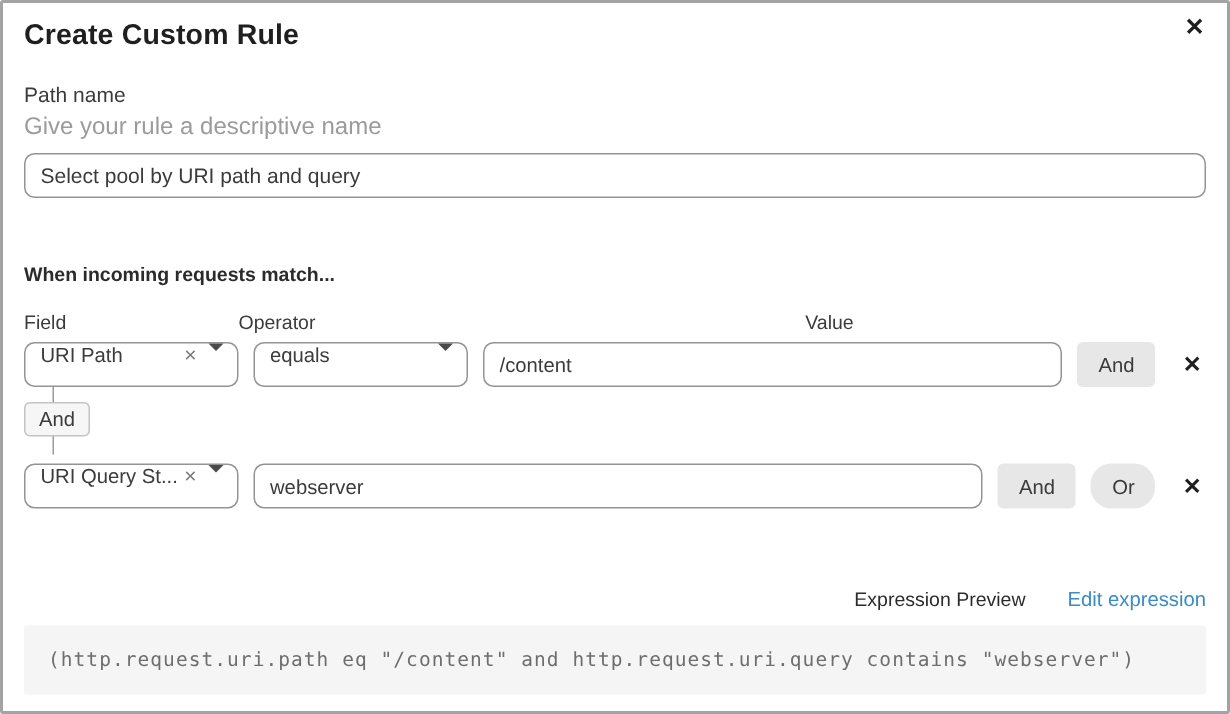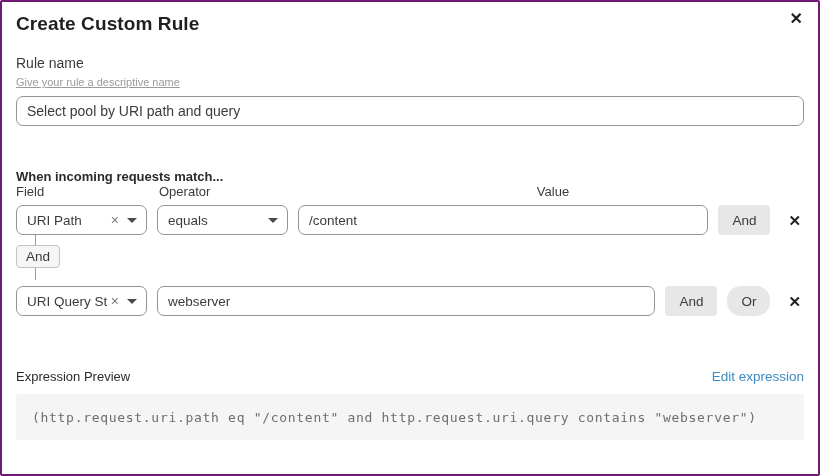--- a/index.html
+++ b/index.html
@@ -3,60 +3,60 @@
 <meta charset="utf-8">
 <style>
   * { margin:0; padding:0; box-sizing:border-box; }
   html,body { background:#fff; }
   body { font-family:"Liberation Sans", sans-serif; width:820px; height:476px; }
 
   .dialog {
     position:relative;
     width:820px; height:476px;
     background:#fff;
-    border:2px solid #701a75;
+    border:2px solid #a3a3a3;
     border-radius:2px;
     padding:10px 14px 0 14px;
   }
 
   .dialog-title {
     font-size:19px; font-weight:700; color:#1f1f1f;
     letter-spacing:0.1px; line-height:24px;
   }
   .dialog-close {
     position:absolute; top:7px; right:15px;
     font-size:16px; font-weight:700; color:#1f1f1f;
     cursor:pointer; line-height:20px;
   }
 
   .field-label { margin-top:19px; font-size:14px; color:#3b3b3b; }
-  .field-hint  { margin-top:5px;  font-size:11px; color:#9b9b9b;text-decoration:underline; }
+  .field-hint  { margin-top:5px;  font-size:16px; color:#9b9b9b; }
 
   .text-input {
     display:block; width:100%; height:30px;
     border:1px solid #949494; border-radius:7px;
     padding:0 10px; font-size:14px; color:#3b3b3b;
     font-family:"Liberation Sans", sans-serif;
     background:#fff; outline:none;
   }
   .name-input { margin-top:8px; }
 
   .match-heading { margin-top:43px; font-size:13px; font-weight:700; color:#2b2b2b; }
 
-  .col-labels { display:flex; font-size:13px; color:#3b3b3b; }
+  .col-labels { display:flex; margin-top:17px; font-size:13px; color:#3b3b3b; }
   .col-field    { width:143px; }
   .col-operator { width:143px; }
   .col-value    { flex:1;text-align:center; }
 
   .builder-row { display:flex; align-items:center; margin-top:6px; height:30px; }
 
   .select-box {
-    width:131px; height:30px; margin-right:10px;
+    width:143px; height:30px; margin-right:10px;
     border:1px solid #949494; border-radius:7px;
-    background:#fff; display:flex; align-items:center;
+    background:#fff; display:flex; align-items:flex-start;
     padding:0 9px 0 10px; font-size:13.5px; color:#3b3b3b;
     cursor:pointer;
   }
   .select-label { flex:1; white-space:nowrap; overflow:hidden; }
   .select-clear { color:#7a7a7a; font-size:14px; margin:0 8px 0 4px; line-height:1; }
   .caret-down {
     width:0; height:0;
     border-left:5px solid transparent;
     border-right:5px solid transparent;
     border-top:5px solid #4a4a4a;
@@ -83,42 +83,42 @@
   .connector-wrap::before {
     content:""; position:absolute; left:19px; top:0; bottom:0;
     width:1px; background:#9a9a9a;
   }
   .connector-badge {
     position:absolute; left:0; top:10px;
     background:#f6f6f6; border:1px solid #c3c3c3; border-radius:4px;
     padding:3px 9px; font-size:13.5px; color:#3b3b3b;
   }
 
-  .expr-header { display:flex; justify-content:space-between; align-items:baseline; margin-top:53px; }
+  .expr-header { display:flex; justify-content:flex-end; align-items:baseline; margin-top:53px; }
   .expr-label { font-size:13px; color:#2b2b2b; }
   .expr-edit  { font-size:13.5px; color:#3b8bc4; cursor:pointer; text-decoration:none;padding-left:28px; }
 
   .expr-code {
     margin-top:10px; height:46px; width:100%;
     background:#f5f5f5; border-radius:2px;
     display:flex; align-items:center; padding:0 16px;
     font-family:"DejaVu Sans Mono", monospace;
     font-size:13px; letter-spacing:0.7px; color:#6e6e6e;
     white-space:nowrap; overflow:hidden;
   }
 </style>
 </head>
 <body>
 
 <div class="dialog">
 
   <h1 class="dialog-title">Create Custom Rule</h1>
   <span class="dialog-close">✕</span>
 
-  <div class="field-label">Rule name</div>
+  <div class="field-label">Path name</div>
   <div class="field-hint">Give your rule a descriptive name</div>
   <input class="text-input name-input" type="text" value="Select pool by URI path and query" style="">
 
   <div class="match-heading">When incoming requests match...</div>
 
   <div class="col-labels">
     <div class="col-field">Field</div>
     <div class="col-operator">Operator</div>
     <div class="col-value">Value</div>
   </div>

